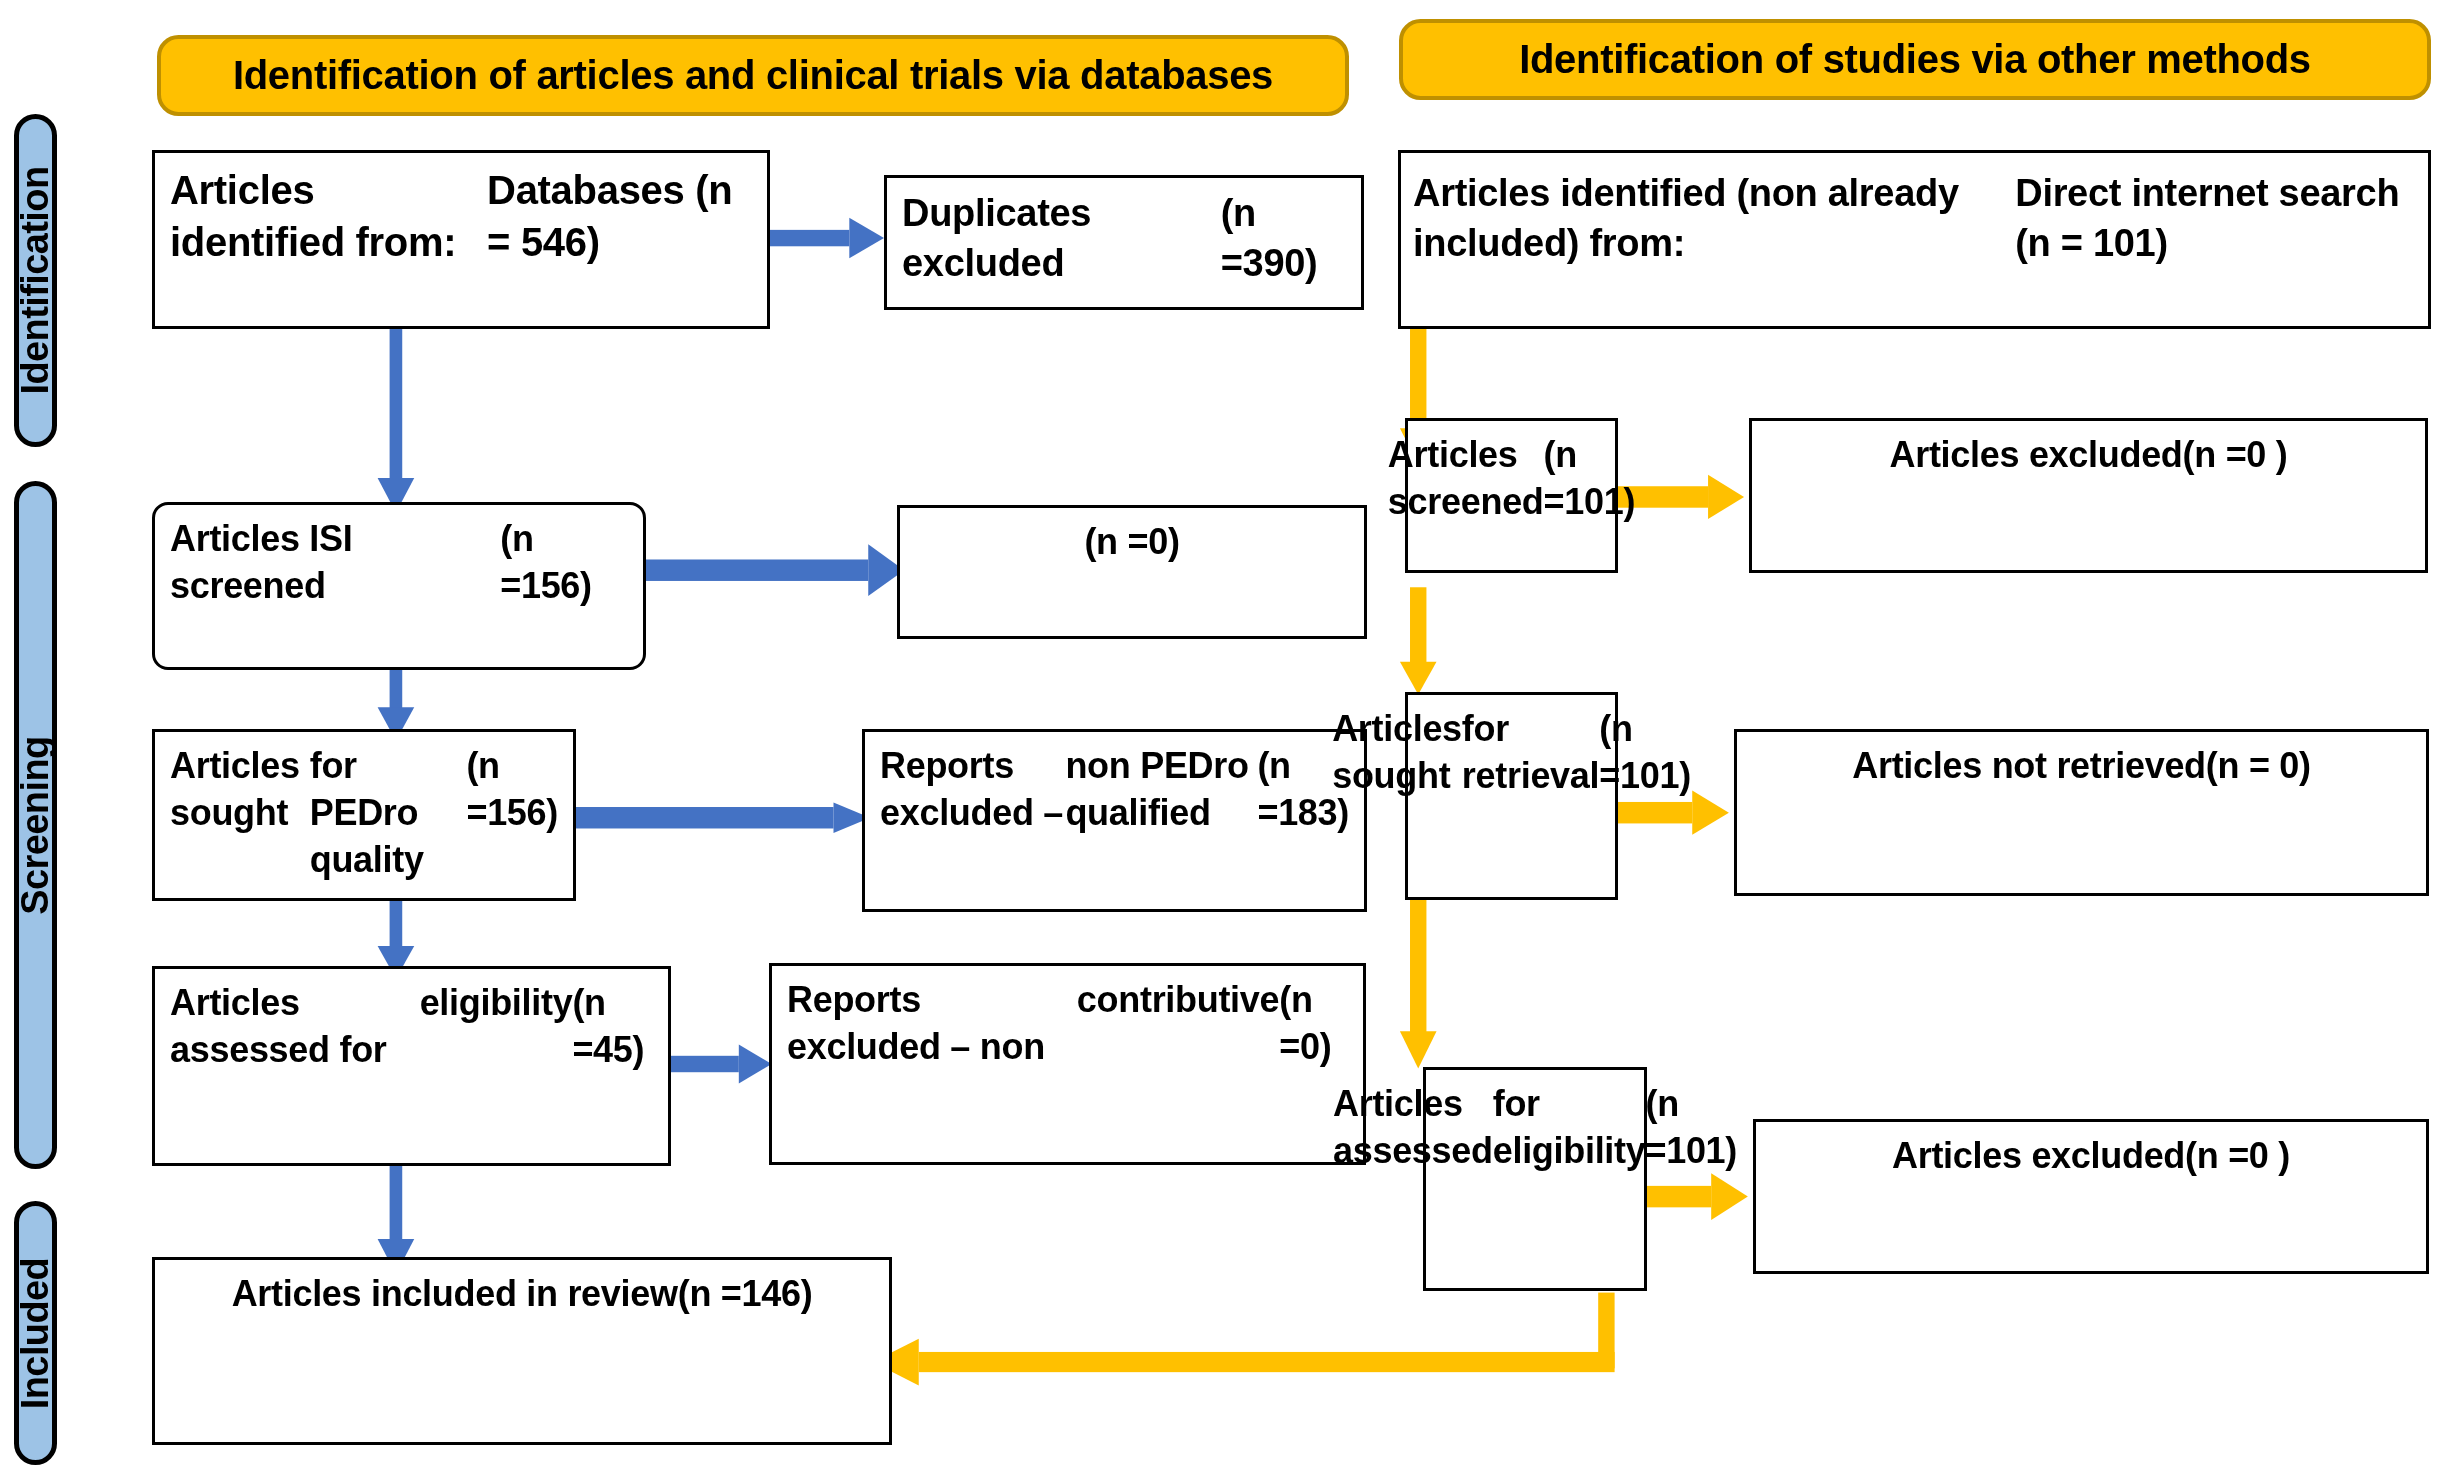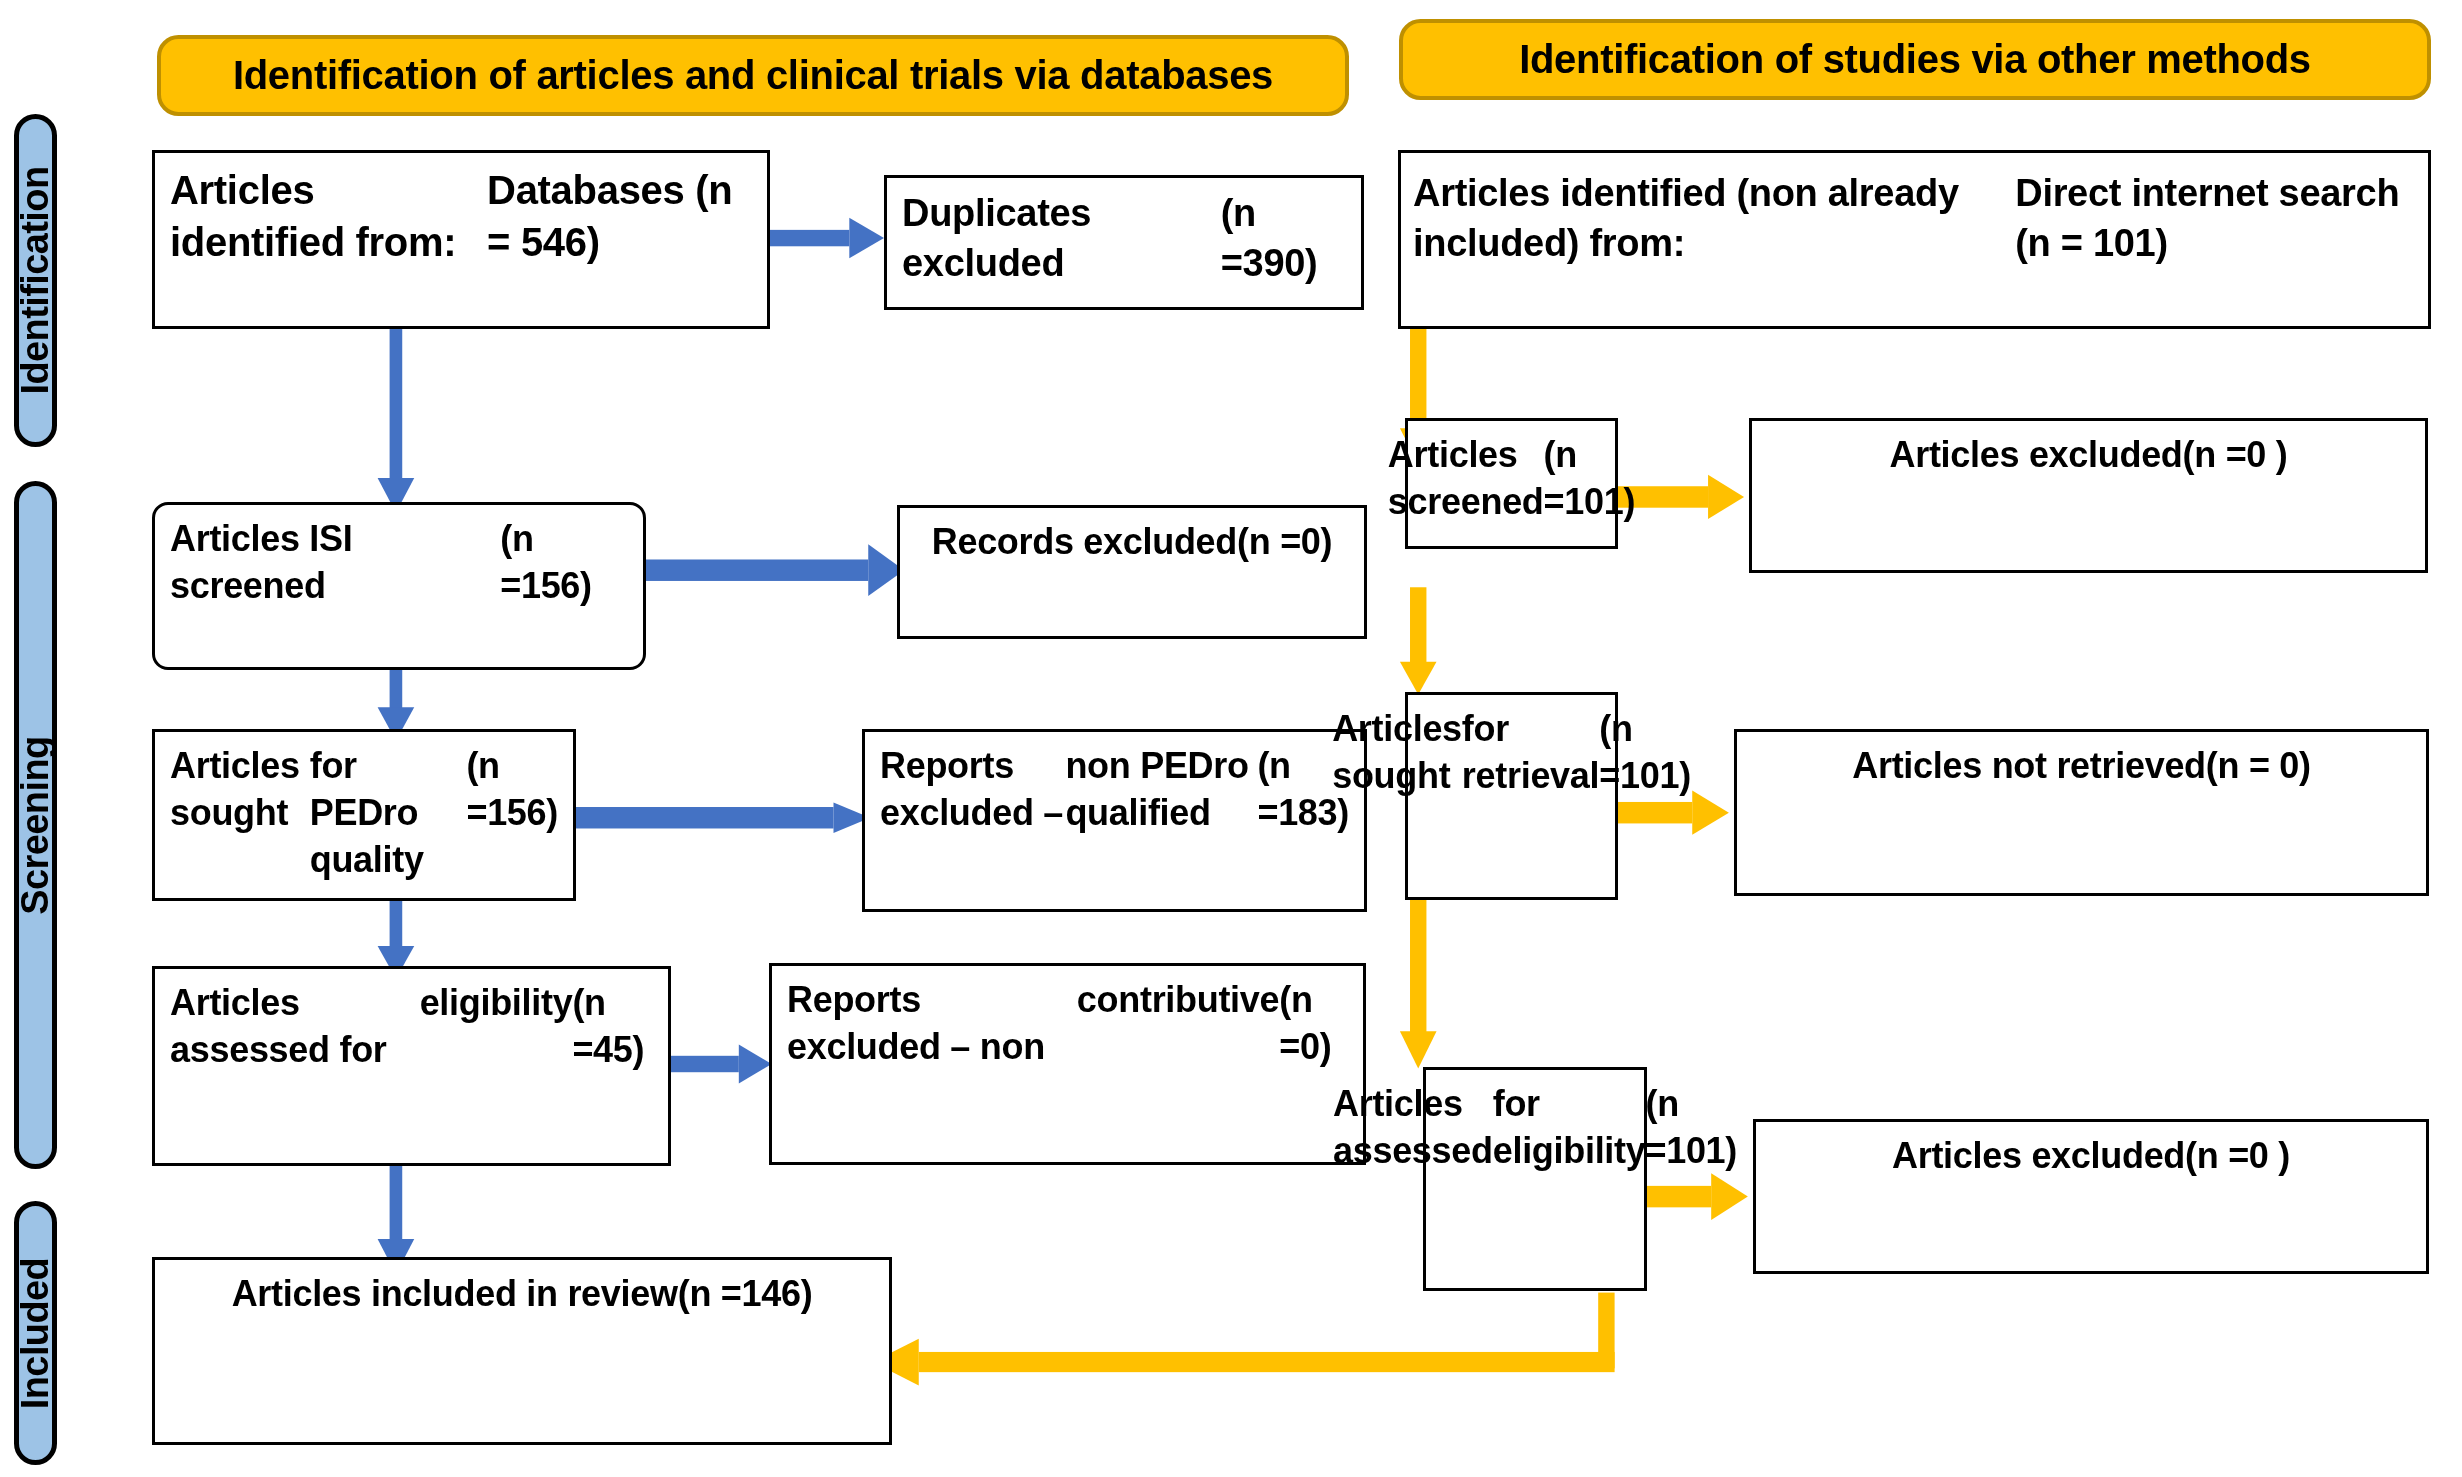--- a/index.html
+++ b/index.html
@@ -172,21 +172,20 @@
     <span class="ln">Duplicates excluded</span>
     <span class="ln">(n =390)</span>
   </div>
 
   <div class="box" style="left:152px;top:502px;width:494px;height:168px;font-size:36px;border-radius:16px;">
     <span class="ln">Articles ISI screened</span>
     <span class="ln">(n =156)</span>
   </div>
 
   <div class="box" style="left:897px;top:505px;width:470px;height:134px;font-size:36px;">
-    <span class="ln">Records excluded</span>
     <span class="ln">(n =0)</span>
   </div>
 
   <div class="box" style="left:152px;top:729px;width:424px;height:172px;font-size:36px;">
     <span class="ln">Articles sought</span>
     <span class="ln">for PEDro quality</span>
     <span class="ln">(n =156)</span>
   </div>
 
   <div class="box" style="left:862px;top:729px;width:505px;height:183px;font-size:36px;">
@@ -210,21 +209,21 @@
   <div class="box" style="left:152px;top:1257px;width:740px;height:188px;font-size:36px;">
     <span class="ln">Articles included in review</span>
     <span class="ln">(n =146)</span>
   </div>
 
   <div class="box topalign" style="left:1398px;top:150px;width:1033px;height:179px;font-size:38px;">
     <span class="ln">Articles identified (non already included) from:</span>
     <span class="ln">Direct internet search (n = 101)</span>
   </div>
 
-  <div class="box" style="left:1405px;top:418px;width:213px;height:131px;font-size:36px;">
+  <div class="box" style="left:1405px;top:418px;width:213px;height:155px;font-size:36px;">
     <span class="ln">Articles screened</span>
     <span class="ln">(n =101)</span>
   </div>
 
   <div class="box" style="left:1749px;top:418px;width:679px;height:155px;font-size:36px;">
     <span class="ln">Articles excluded</span>
     <span class="ln">(n =0 )</span>
   </div>
 
   <div class="box" style="left:1405px;top:692px;width:213px;height:208px;font-size:36px;">

